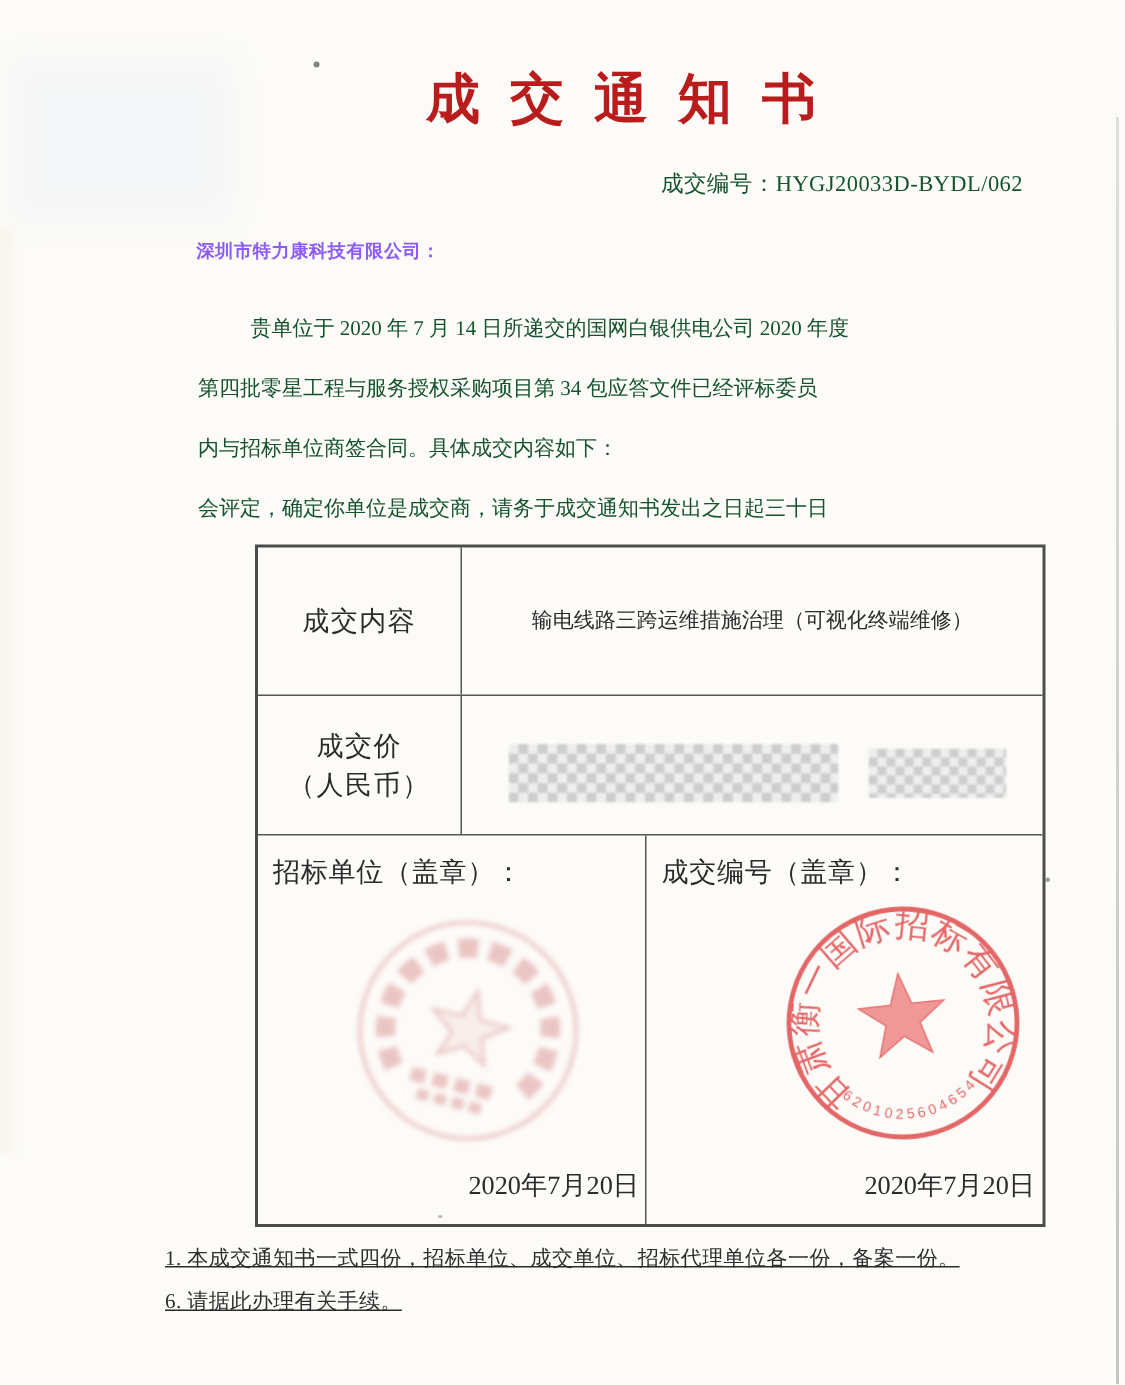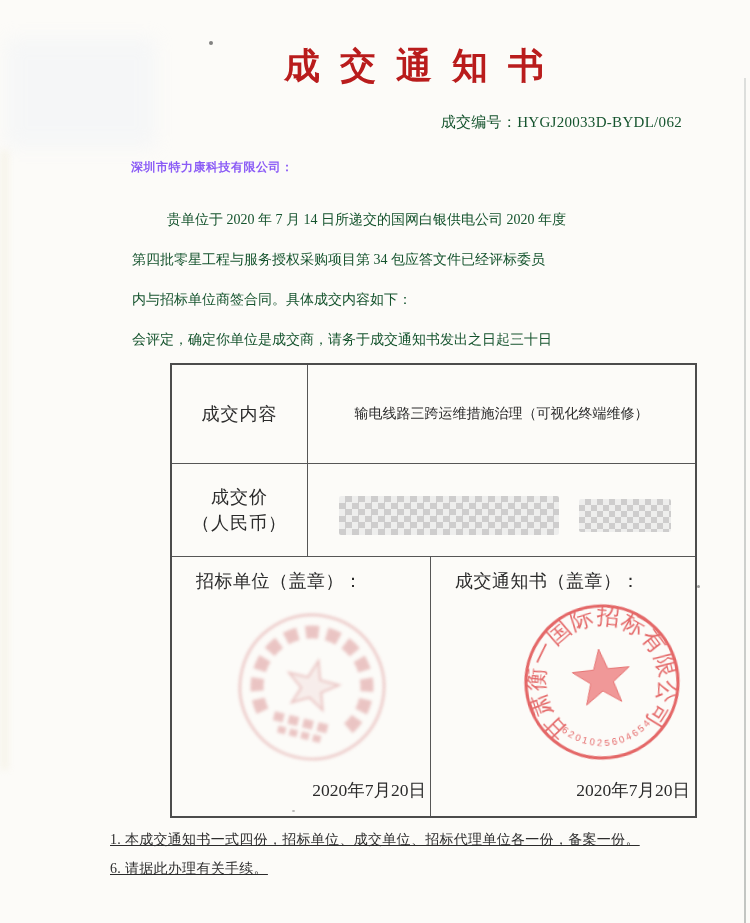--- a/index.html
+++ b/index.html
@@ -47,21 +47,21 @@
   .cell-label .lbl-line { line-height:26px; white-space:nowrap; }
   .cell-value { flex:1; display:flex; align-items:center; justify-content:center;
                 font-size:14px; white-space:nowrap; position:relative; }
   .redact { position:absolute; border-radius:2px; opacity:.85; filter:blur(.7px);
             background-image:repeating-conic-gradient(#c6c6c6 0% 25%, #ececec 0% 50%); }
   .redact.b1 { left:31px; top:32px; width:220px; height:39px; background-size:13px 13px; }
   .redact.b2 { left:271px; top:35px; width:92px; height:33px; background-size:12px 12px; }
   .sig { position:relative; }
   .sig.left { width:258px; border-right:1.5px solid #565656; }
   .sig.right { flex:1; }
-  .sig-label { position:absolute; left:24px; top:12px; font-size:18px;
+  .sig-label { position:absolute; left:10px; top:12px; font-size:18px;
                letter-spacing:.5px; white-space:nowrap; z-index:2; }
   .sig-date { position:absolute; bottom:14px; font-size:17.5px; white-space:nowrap; z-index:2; }
   .sig.left  .sig-date { right:4px; }
   .sig.right .sig-date { right:5px; }
   .stamp { position:absolute; width:170px; height:170px; z-index:1; }
   .stamp.tenderer { left:55px; top:45px; opacity:.5; filter:blur(1.6px);
                     transform:rotate(14deg); }
   .stamp.agency { left:86px; top:40px; opacity:.92; filter:blur(.4px);
                   transform:rotate(-6deg); }
   
@@ -122,21 +122,21 @@
             <path d="M 42.9 120.4 A 55 55 0 1 1 127.1 120.4" stroke-width="13" stroke-dasharray="13 8"></path>
             <polygon points="85,58 91.3,76.3 110.7,76.7 95.3,88.3 100.9,104.8 85,95.8 69.1,104.8 74.7,88.3 59.3,76.7 78.7,76.3" stroke-width="2" fill="rgba(217,143,143,0.25)"></polygon>
             <path d="M 55 122 H 115" stroke-width="9" stroke-dasharray="10 5"></path>
             <path d="M 62 134 H 108" stroke-width="7" stroke-dasharray="8 4"></path>
           </g>
         </svg>
         <div class="sig-date">2020年7月20日</div>
       </div>
 
       <div class="sig right">
-        <div class="sig-label">成交通知书（盖章）：</div>
+        <div class="sig-label">成交编号（盖章）：</div>
         <svg class="stamp agency" viewBox="0 0 170 170" xmlns="http://www.w3.org/2000/svg">
           <circle cx="85" cy="85" r="76" fill="none" stroke="#e25b5b" stroke-width="3.2"></circle>
           <path id="agencyArc" d="M 47.7 129.4 A 58 58 0 1 1 122.3 129.4" fill="none"></path>
           <path id="agencyNumArc" d="M 29.6 117 A 64 64 0 0 0 140.4 117" fill="none"></path>
           <text font-size="23" fill="#e25b5b" letter-spacing="0.5" font-family="Liberation Serif, DejaVu Serif, serif">
             <textPath href="#agencyArc" startOffset="50%" text-anchor="middle">甘肃衡一国际招标有限公司</textPath>
           </text>
           <polygon points="85,52 92.1,72.3 113.5,72.7 96.4,85.7 102.6,106.3 85,94 67.4,106.3 73.6,85.7 56.5,72.7 77.9,72.3" fill="#ef9090" stroke="#e46868" stroke-width="1"></polygon>
           <text font-size="9.5" fill="#e25b5b" letter-spacing="2.5" font-family="Liberation Sans, DejaVu Sans, sans-serif">
             <textPath href="#agencyNumArc" startOffset="50%" text-anchor="middle">6201025604654</textPath>

